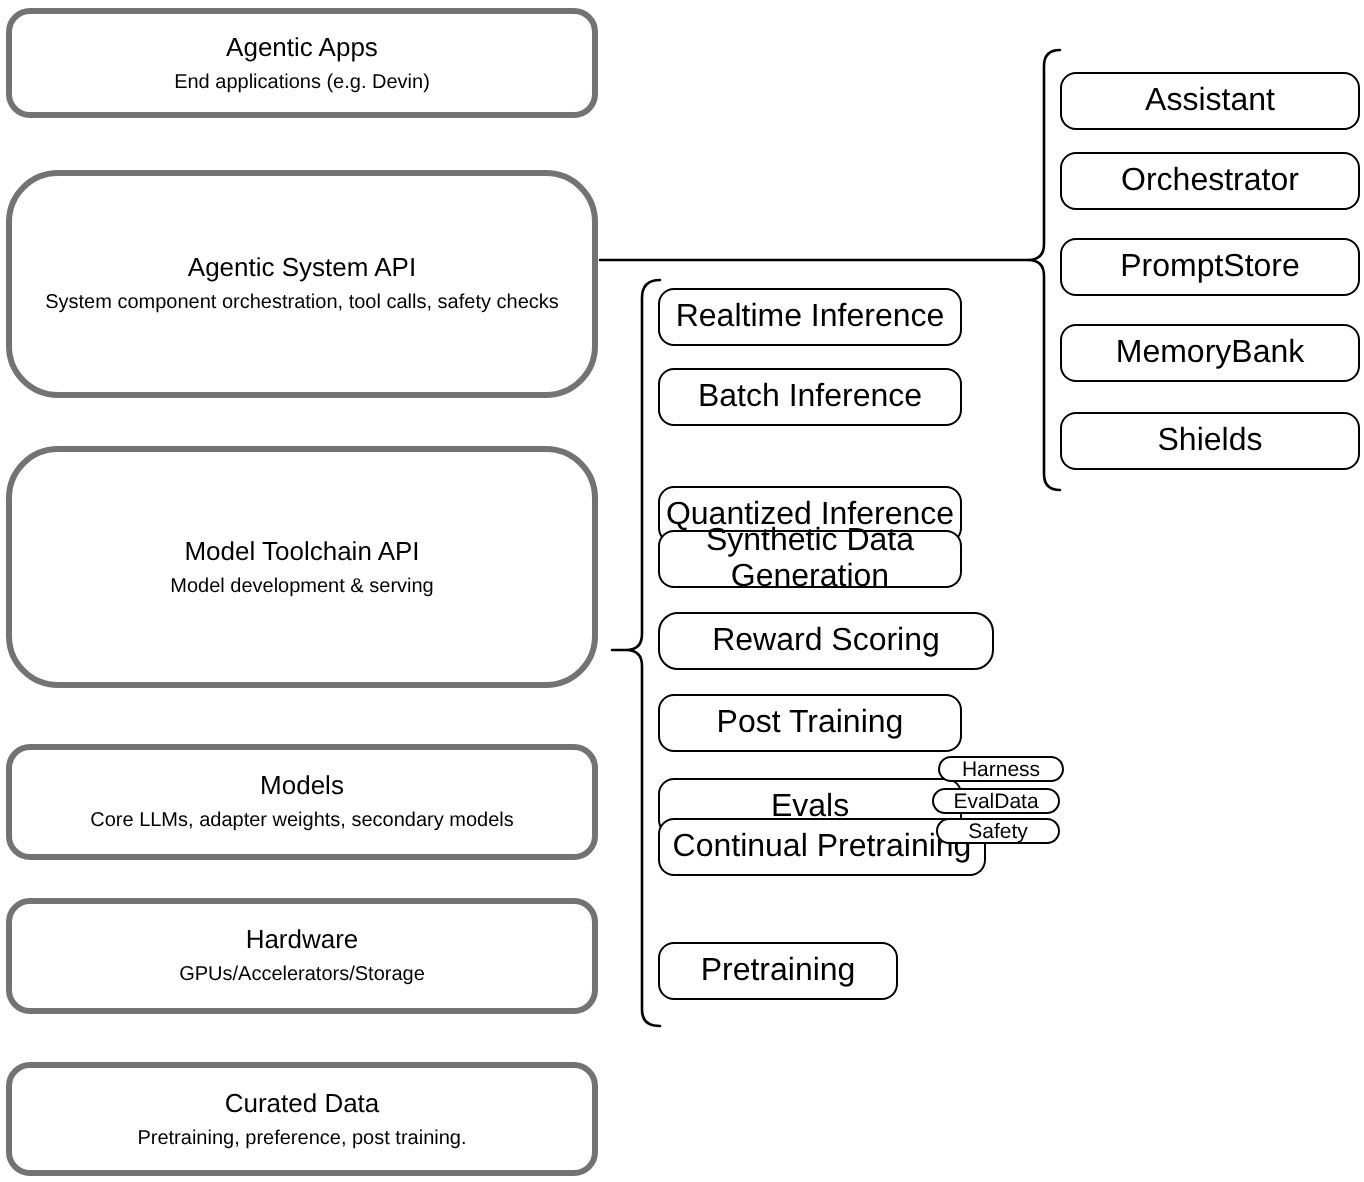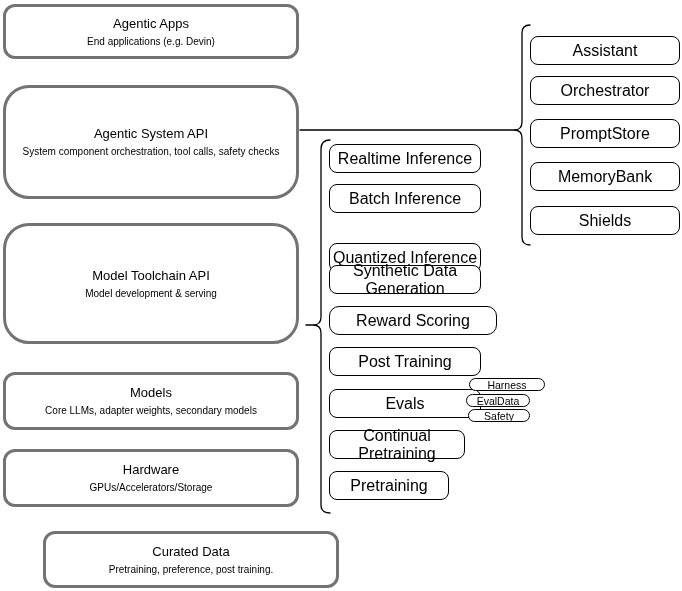--- a/index.html
+++ b/index.html
@@ -57,36 +57,36 @@
   <div class="node r-sm" style="left:3px;top:372px;width:296px;height:58px;">
     <div class="title">Models</div>
     <div class="subtitle">Core LLMs, adapter weights, secondary models</div>
   </div>
 
   <div class="node r-sm" style="left:3px;top:449px;width:296px;height:58px;">
     <div class="title">Hardware</div>
     <div class="subtitle">GPUs/Accelerators/Storage</div>
   </div>
 
-  <div class="node r-sm" style="left:3px;top:531px;width:296px;height:57px;margin-left:40px;">
+  <div class="node r-sm" style="left:3px;top:531px;width:296px;height:57px;">
     <div class="title">Curated Data</div>
     <div class="subtitle">Pretraining, preference, post training.</div>
   </div>
 
   <div class="mini" style="left:329px;top:144px;width:152px;height:29px;">Realtime Inference</div>
   <div class="mini" style="left:329px;top:184px;width:152px;height:29px;">Batch Inference</div>
   <div class="mini" style="left:329px;top:225px;width:152px;height:29px;margin-top:18px;">Quantized Inference</div>
   <div class="mini" style="left:329px;top:265px;width:152px;height:29px;">Synthetic Data Generation</div>
   <div class="mini" style="left:329px;top:306px;width:168px;height:29px;border-radius:10px;">Reward Scoring</div>
   <div class="mini" style="left:329px;top:347px;width:152px;height:29px;">Post Training</div>
   <div class="mini" style="left:329px;top:389px;width:152px;height:29px;">Evals</div>
-  <div class="mini" style="left:329px;top:430px;width:136px;height:29px;">Continual Pretraining</div>
+  <div class="mini" style="left:329px;top:409px;width:164px;height:29px;">Continual Pretraining</div>
   <div class="mini" style="left:329px;top:471px;width:120px;height:29px;">Pretraining</div>
 
-  <div class="tag" style="left:469px;top:378px;width:76px;height:13px;">Harness</div>
+  <div class="tag" style="left:469px;top:378px;width:63px;height:13px;">Harness</div>
   <div class="tag" style="left:466px;top:394px;width:64px;height:13px;">EvalData</div>
   <div class="tag" style="left:468px;top:409px;width:62px;height:13px;">Safety</div>
 
   <div class="mini" style="left:530px;top:36px;width:150px;height:29px;">Assistant</div>
   <div class="mini" style="left:530px;top:76px;width:150px;height:29px;">Orchestrator</div>
   <div class="mini" style="left:530px;top:119px;width:150px;height:29px;">PromptStore</div>
   <div class="mini" style="left:530px;top:162px;width:150px;height:29px;">MemoryBank</div>
   <div class="mini" style="left:530px;top:206px;width:150px;height:29px;">Shields</div>
 
 </div>

